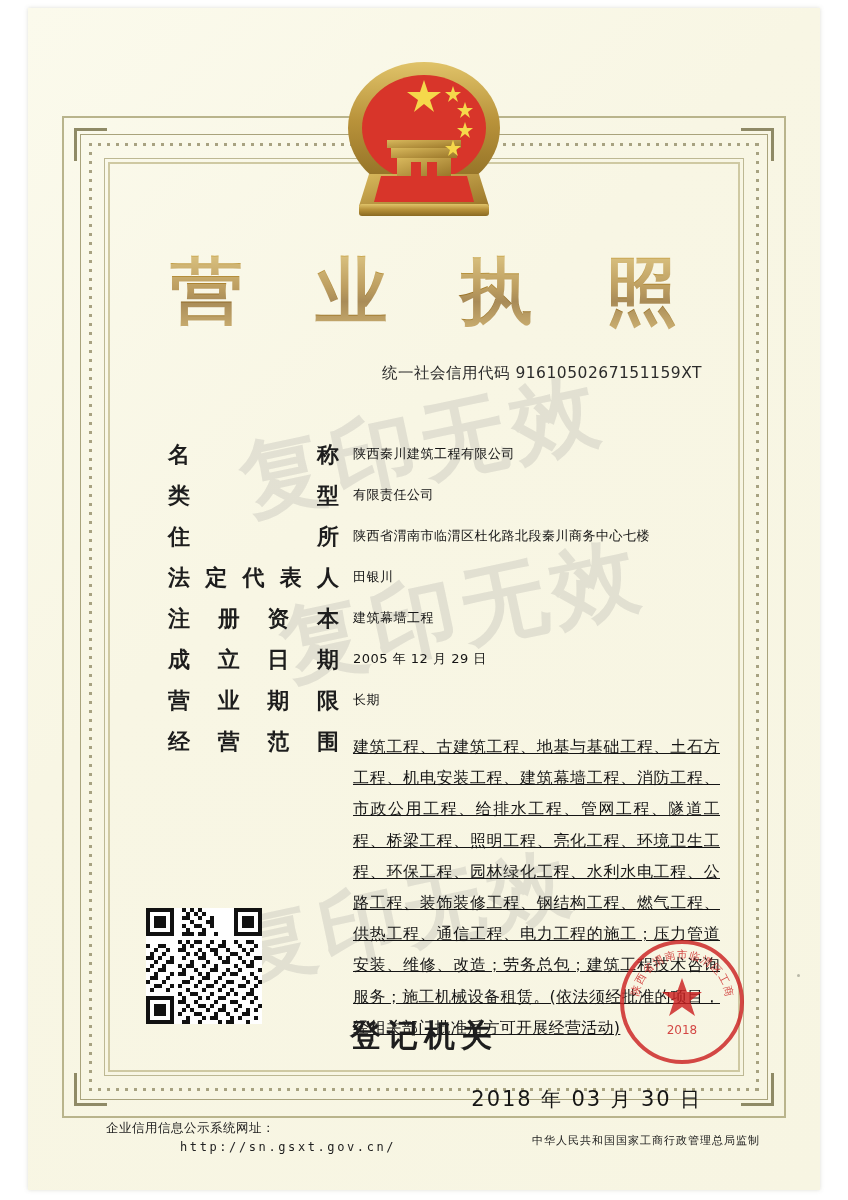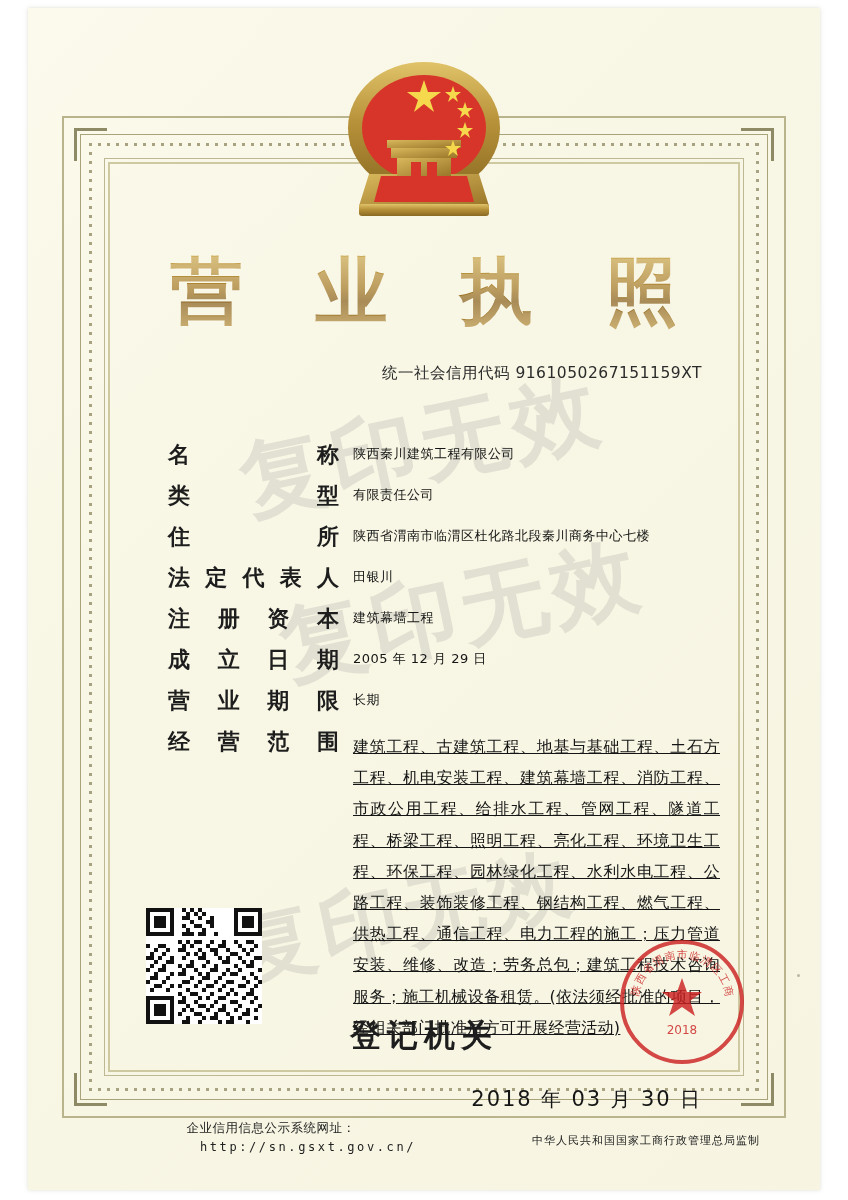--- a/index.html
+++ b/index.html
@@ -232,21 +232,21 @@
     letter-spacing: 2px;
     z-index: 5;
     margin-top: 28px;
   }
   .issue-date .num { font-size: 21px; }
   .footer-left {
     position: absolute;
     left: 78px;
     bottom: 36px;
     width: 330px;
-    text-align: center;
+    text-align: left;
     z-index: 5;
   }
   .footer-left .l1 {
     font-family: "DejaVu Sans", sans-serif;
     font-size: 12.5px;
     color: #222;
     letter-spacing: 0.5px;
   }
   .footer-left .l2 {
     font-family: "DejaVu Sans Mono", monospace;

